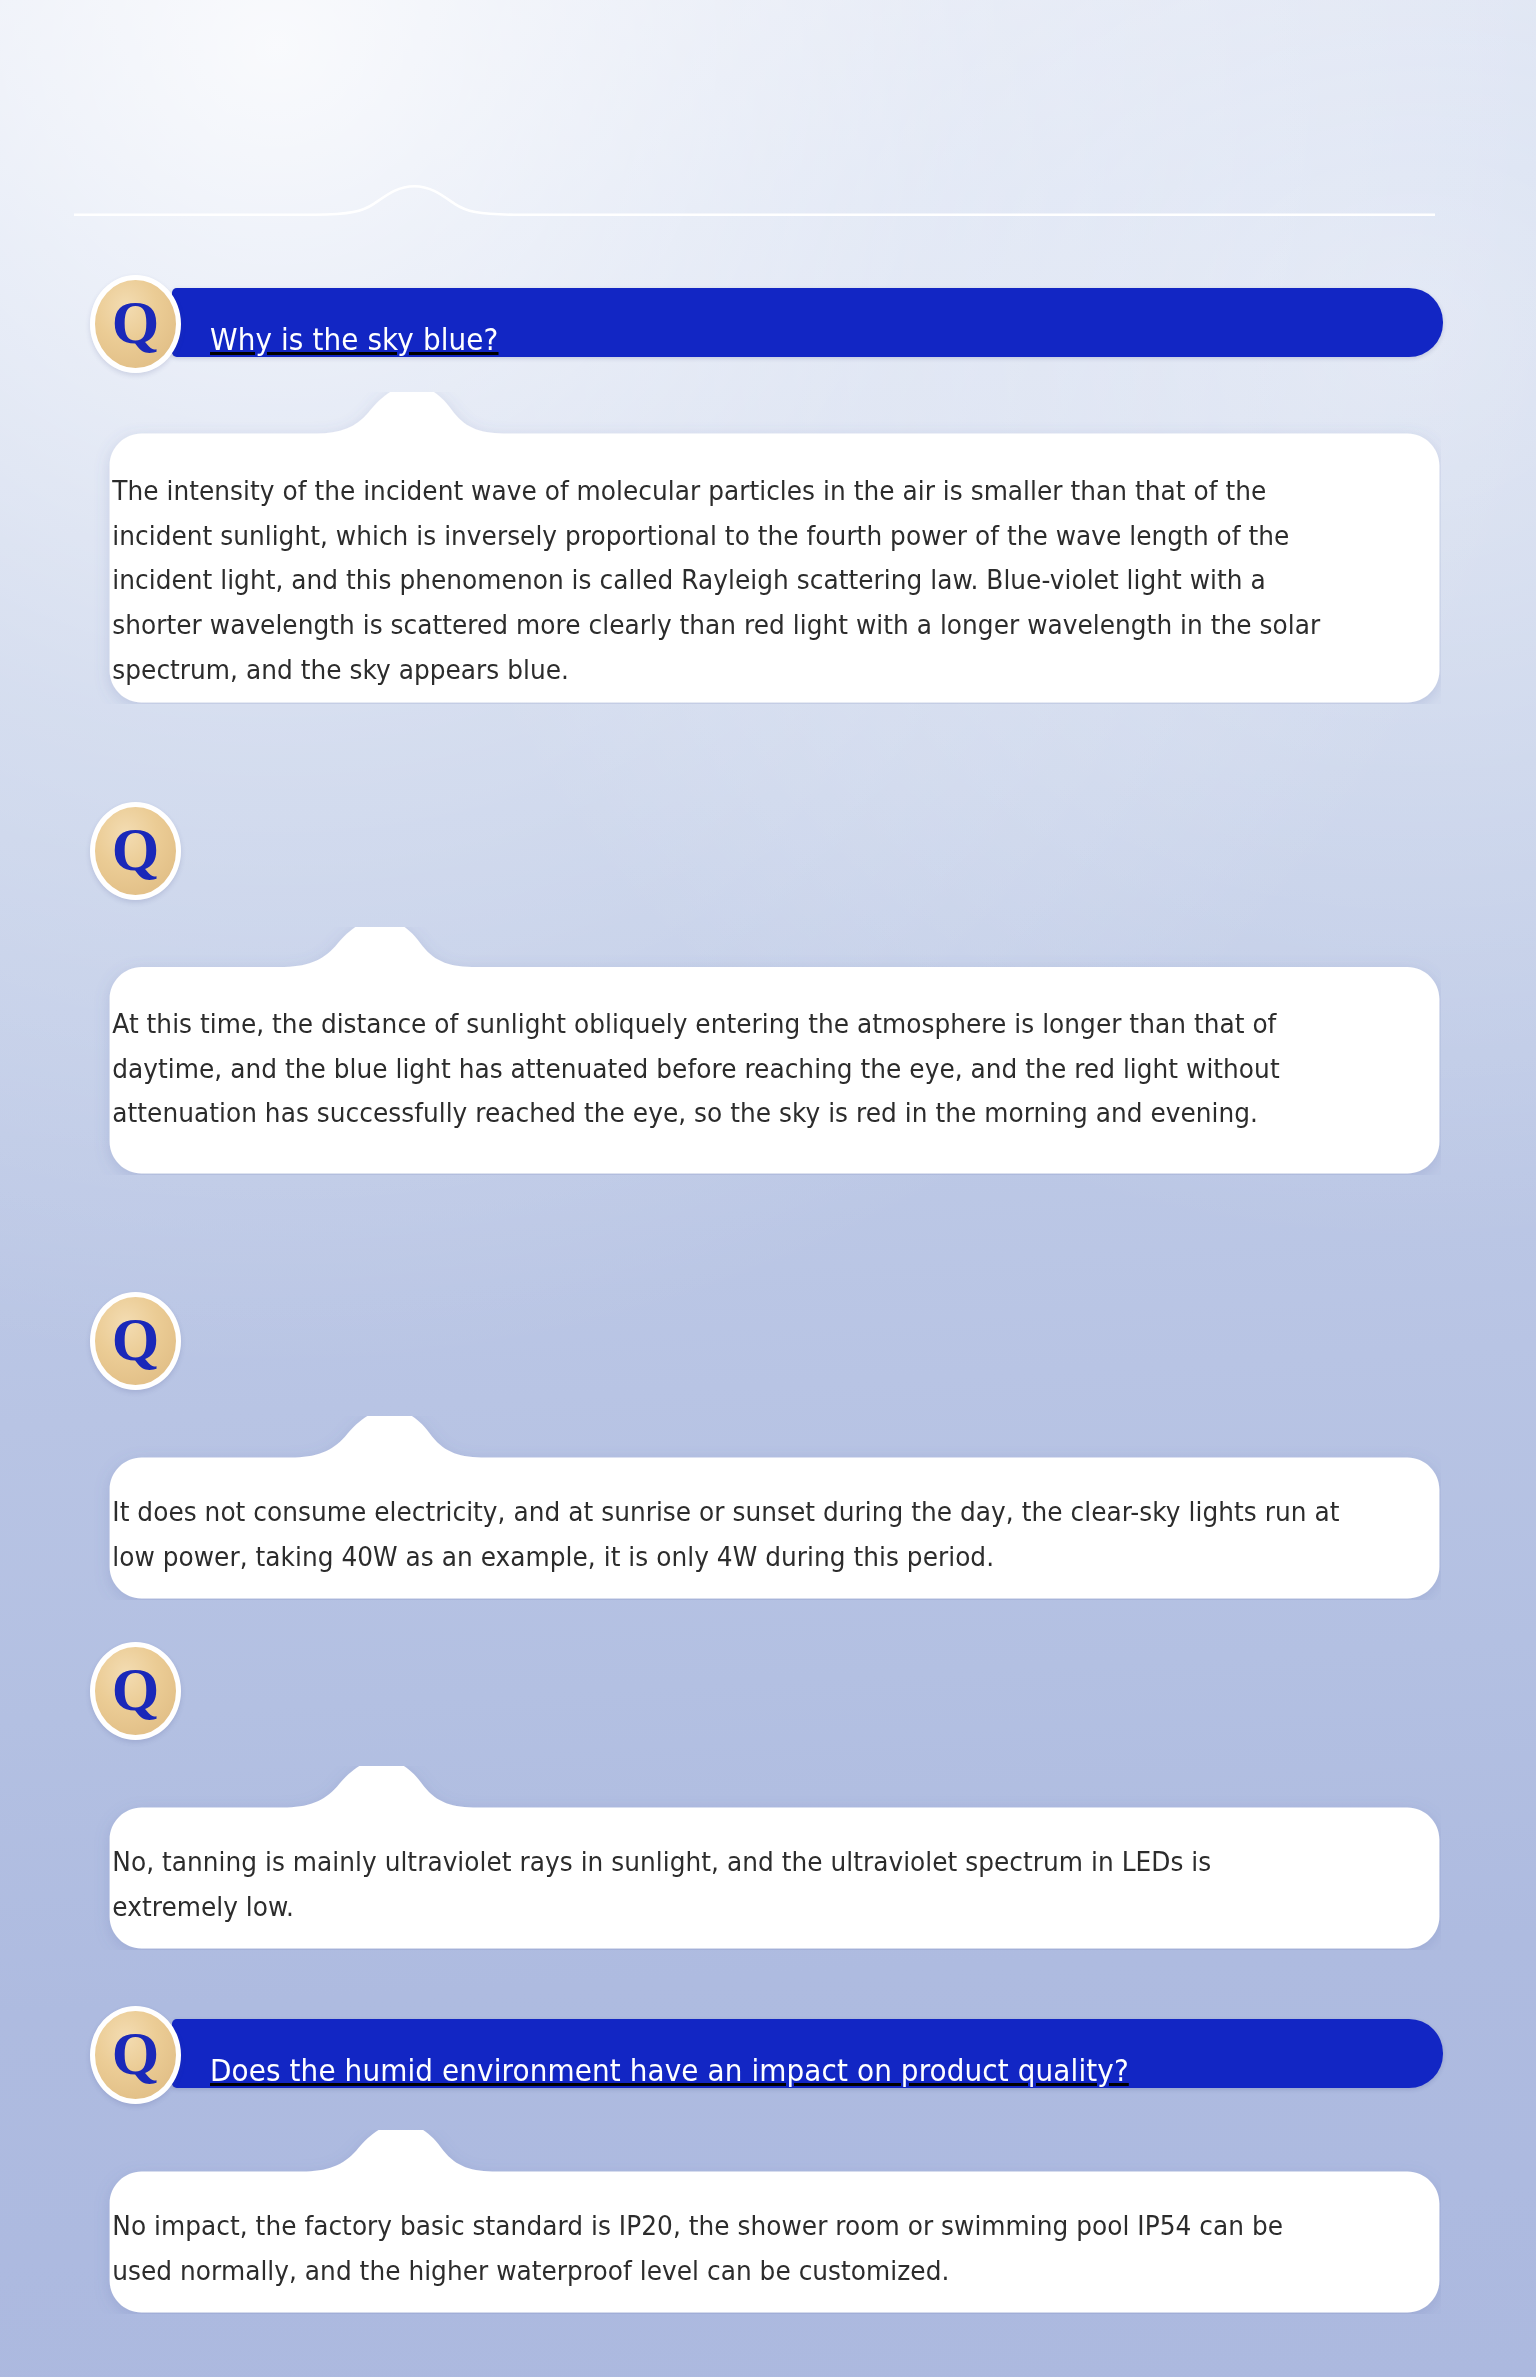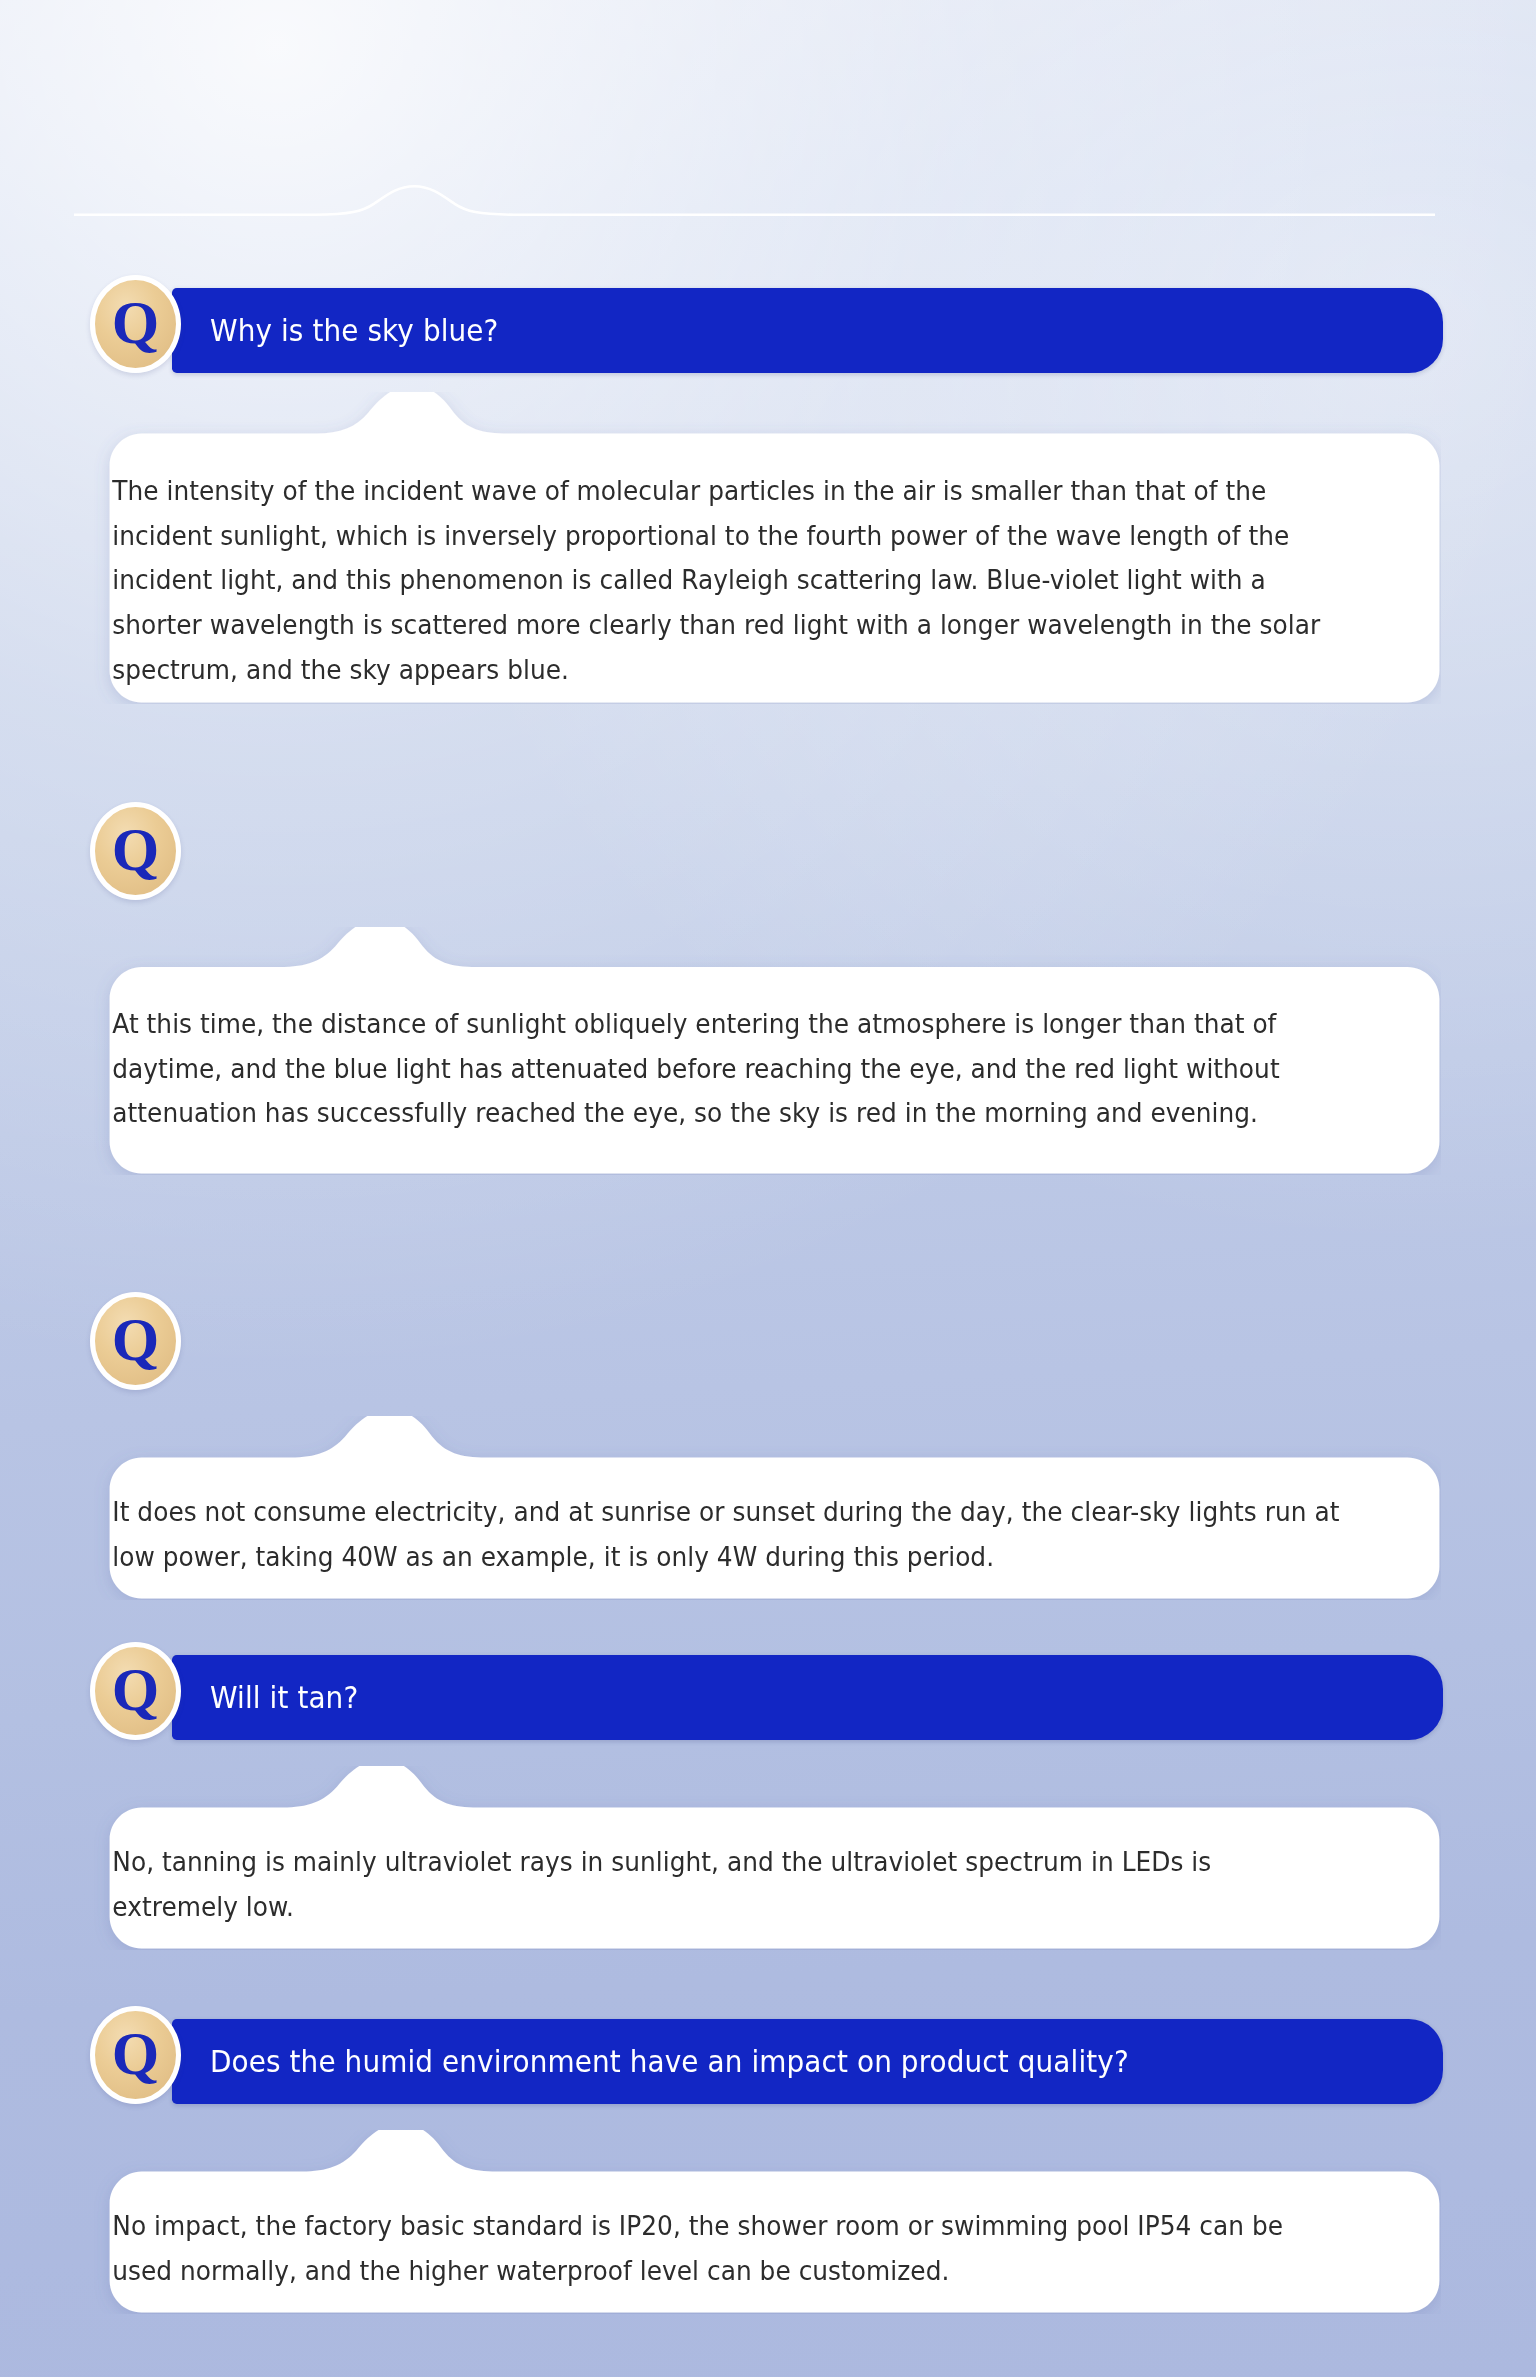--- a/index.html
+++ b/index.html
@@ -65,28 +65,29 @@
   
   .qa-block { position: absolute; left: 0; width: 1537px; }
 
   .q-row { position: relative; height: 69px; }
 
   .q-bar {
     position: absolute;
     left: 172px;
     top: 0;
     width: 1271px;
-    height: 85px;
+    height: 69px;
     background: #1226c4;
     border-radius: 34px 34px 34px 34px;
     border-top-left-radius: 4.8px;
     border-bottom-left-radius: 4.8px;
     display: flex;
-    align-items: center;
+    align-items: flex-end;
     box-shadow: 0 1.6px 4px rgba(40,50,110,0.18);
+    text-decoration: underline;
   }
 
   .q-text {
     color: #ffffff;
     font-size: 30px;
     font-weight: 400;
     letter-spacing: 0.1px;
     margin-left: 38px;
     transform: scaleX(0.93);
     transform-origin: left center;
@@ -261,23 +262,20 @@
             C60,228 42,210 42,188
             Z"></path>
         </svg>
       </div>
       <div class="a-text" style="padding:74px 38px 0 38px;"> It does not consume electricity, and at sunrise or sunset during the day, the clear-sky lights run at low power, taking 40W as an example, it is only 4W during this period.</div>
     </div>
   </div>
 
   <div class="qa-block" style="top:1655px;">
     <div class="q-row">
-      <div class="q-bar">
-        <span class="q-text">Will it tan?</span>
-      </div>
       <div class="q-badge">
         <span>Q</span>
       </div>
     </div>
 
     <div class="a-card" style="margin-left:76px; width:1365px; height:184px; margin-top:42px;">
       <div class="bump-layer">
         <svg viewBox="0 0 1705 230" preserveAspectRatio="none" aria-hidden="true">
           <defs>
             <filter id="sh4" x="-8%" y="-28%" width="120%" height="165%">

